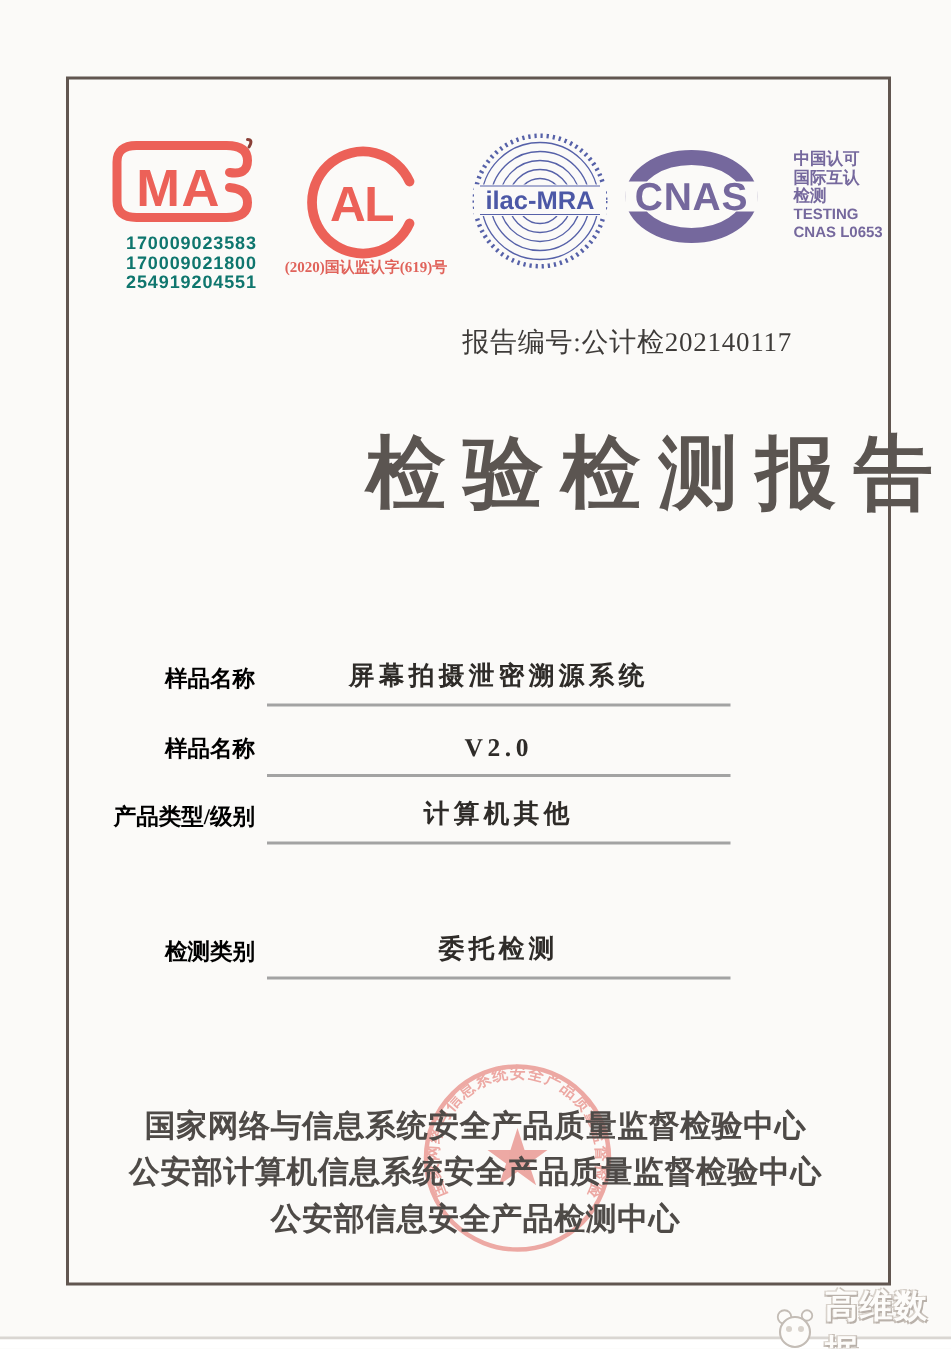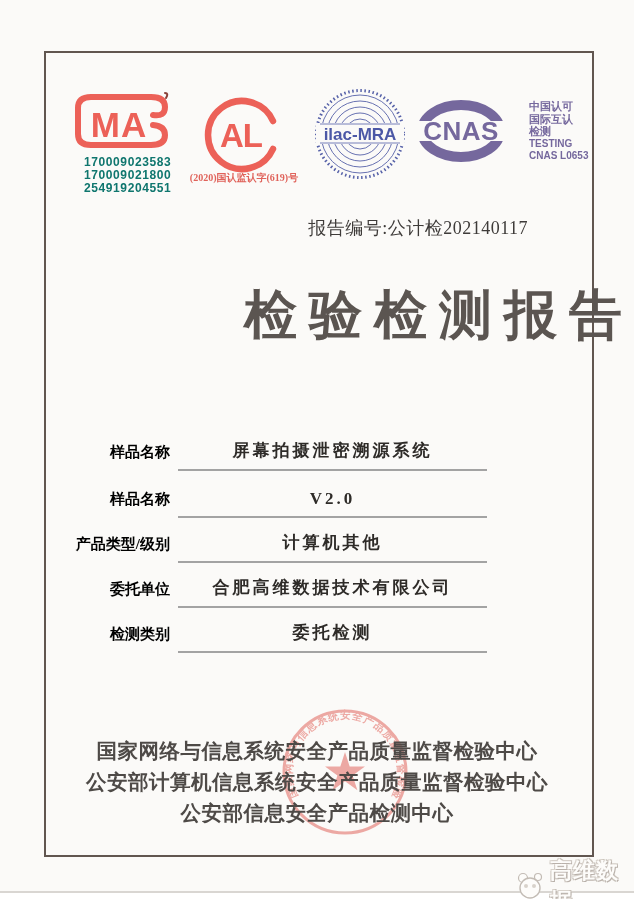--- a/index.html
+++ b/index.html
@@ -150,24 +150,20 @@
     <span class="row-value">屏幕拍摄泄密溯源系统</span>
   </div>
   <div class="form-row" style="top:481px">
     <span class="row-label">样品名称</span>
     <span class="row-value">V2.0</span>
   </div>
   <div class="form-row" style="top:526px">
     <span class="row-label">产品类型/级别</span>
     <span class="row-value">计算机其他</span>
   </div>
-  <div class="form-row" style="top:571px">
-    <span class="row-label">委托单位</span>
-    <span class="row-value">合肥高维数据技术有限公司</span>
-  </div>
   <div class="form-row" style="top:616px">
     <span class="row-label">检测类别</span>
     <span class="row-value">委托检测</span>
   </div>
 
   <div class="seal">
     <svg width="160" height="160" viewBox="0 0 160 160">
       <g opacity="0.5">
         <circle cx="80" cy="80" r="61" fill="none" stroke="#df5950" stroke-width="3"></circle>
         <defs>

